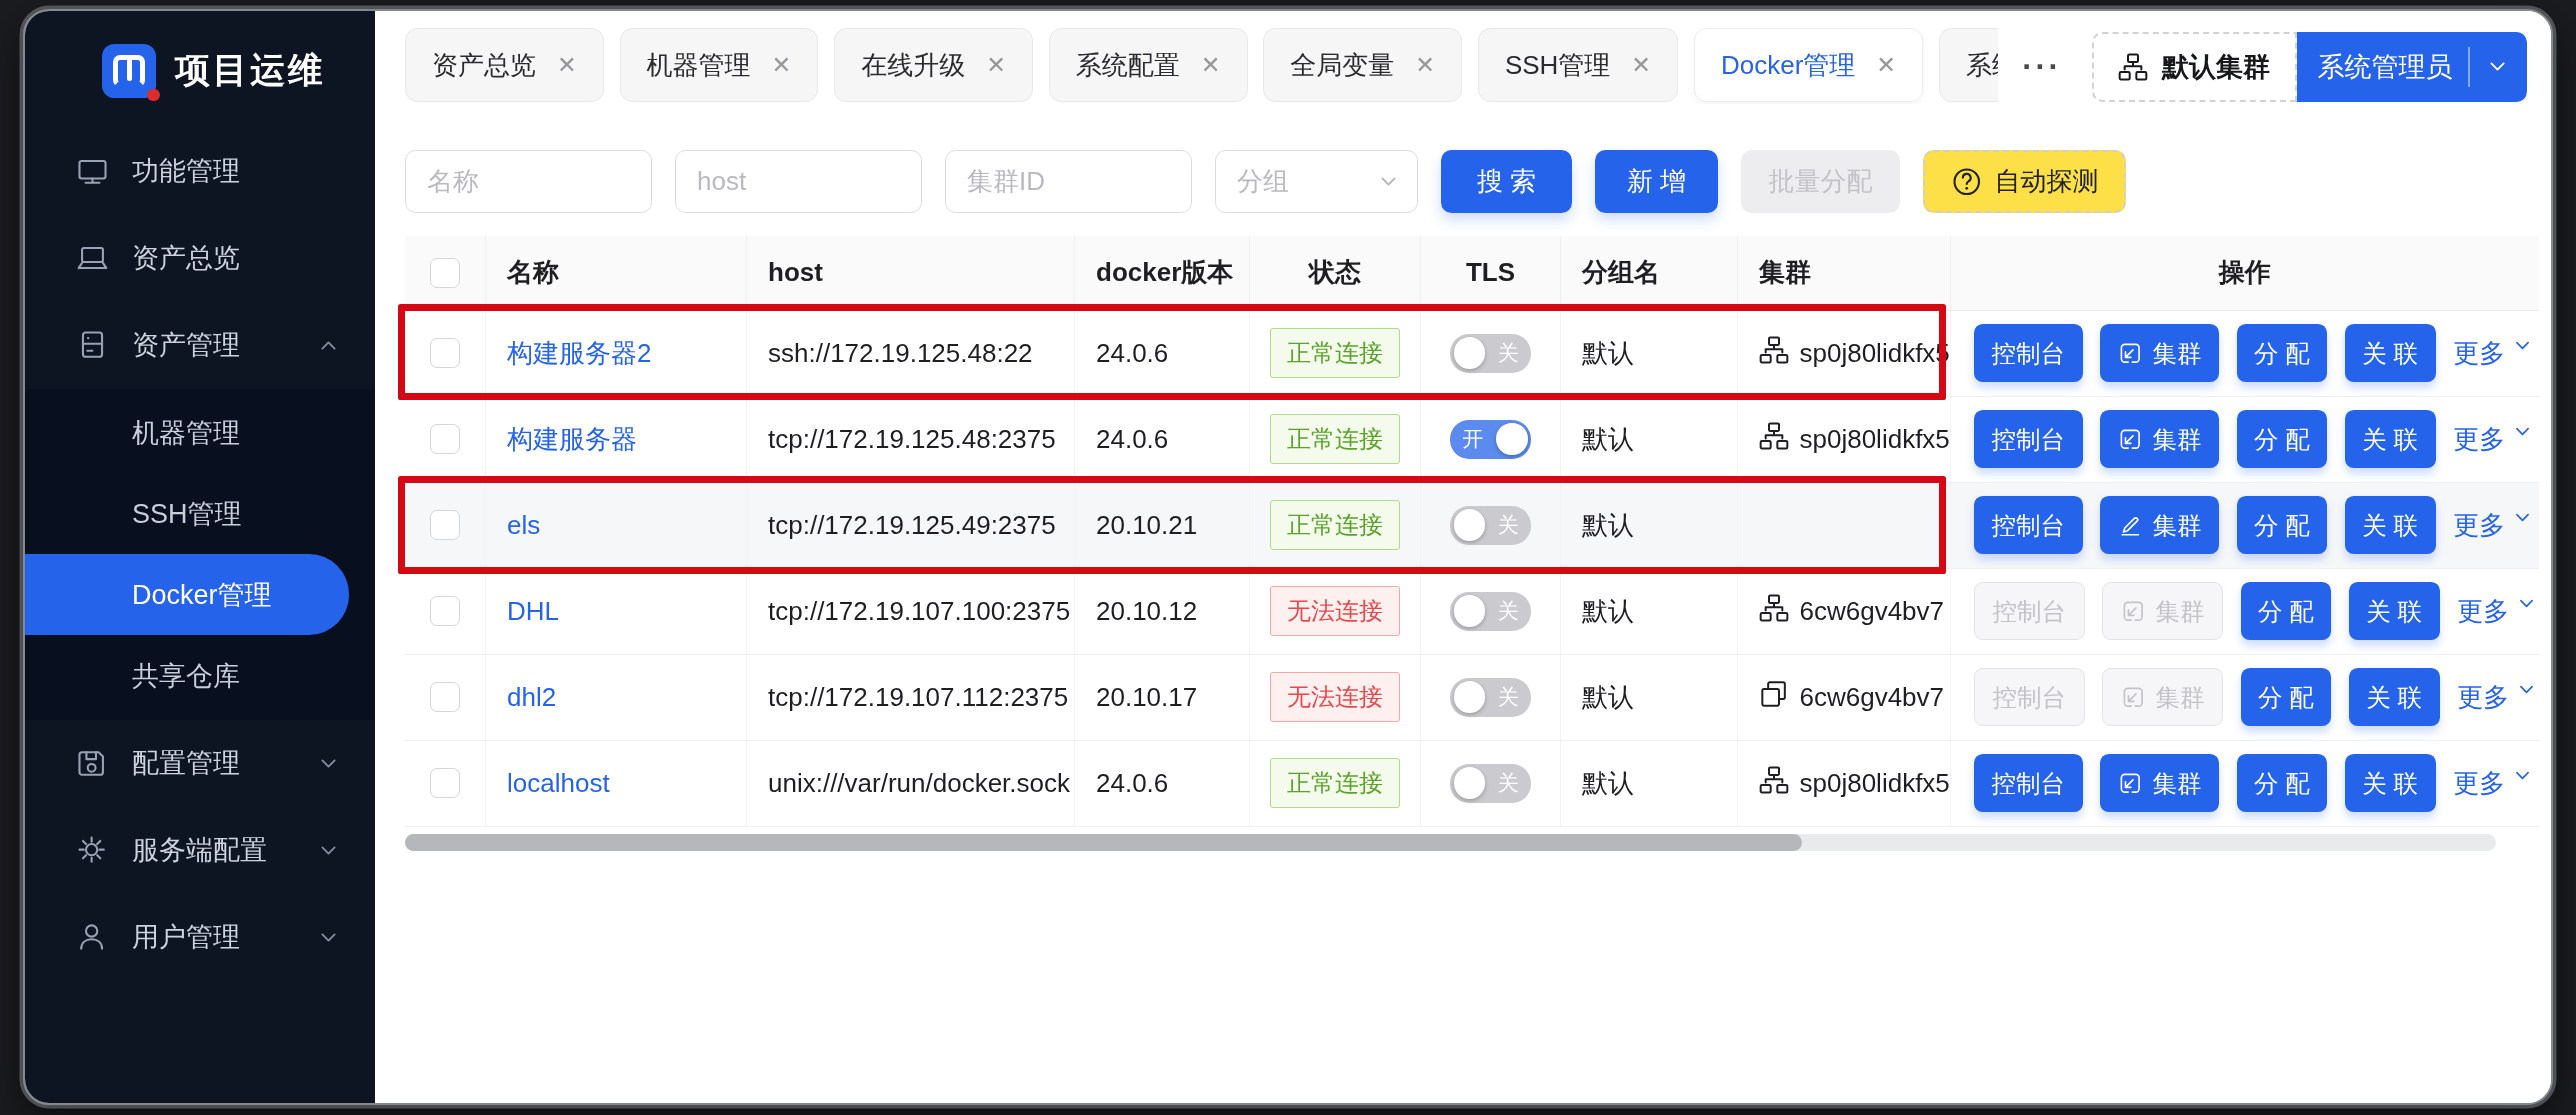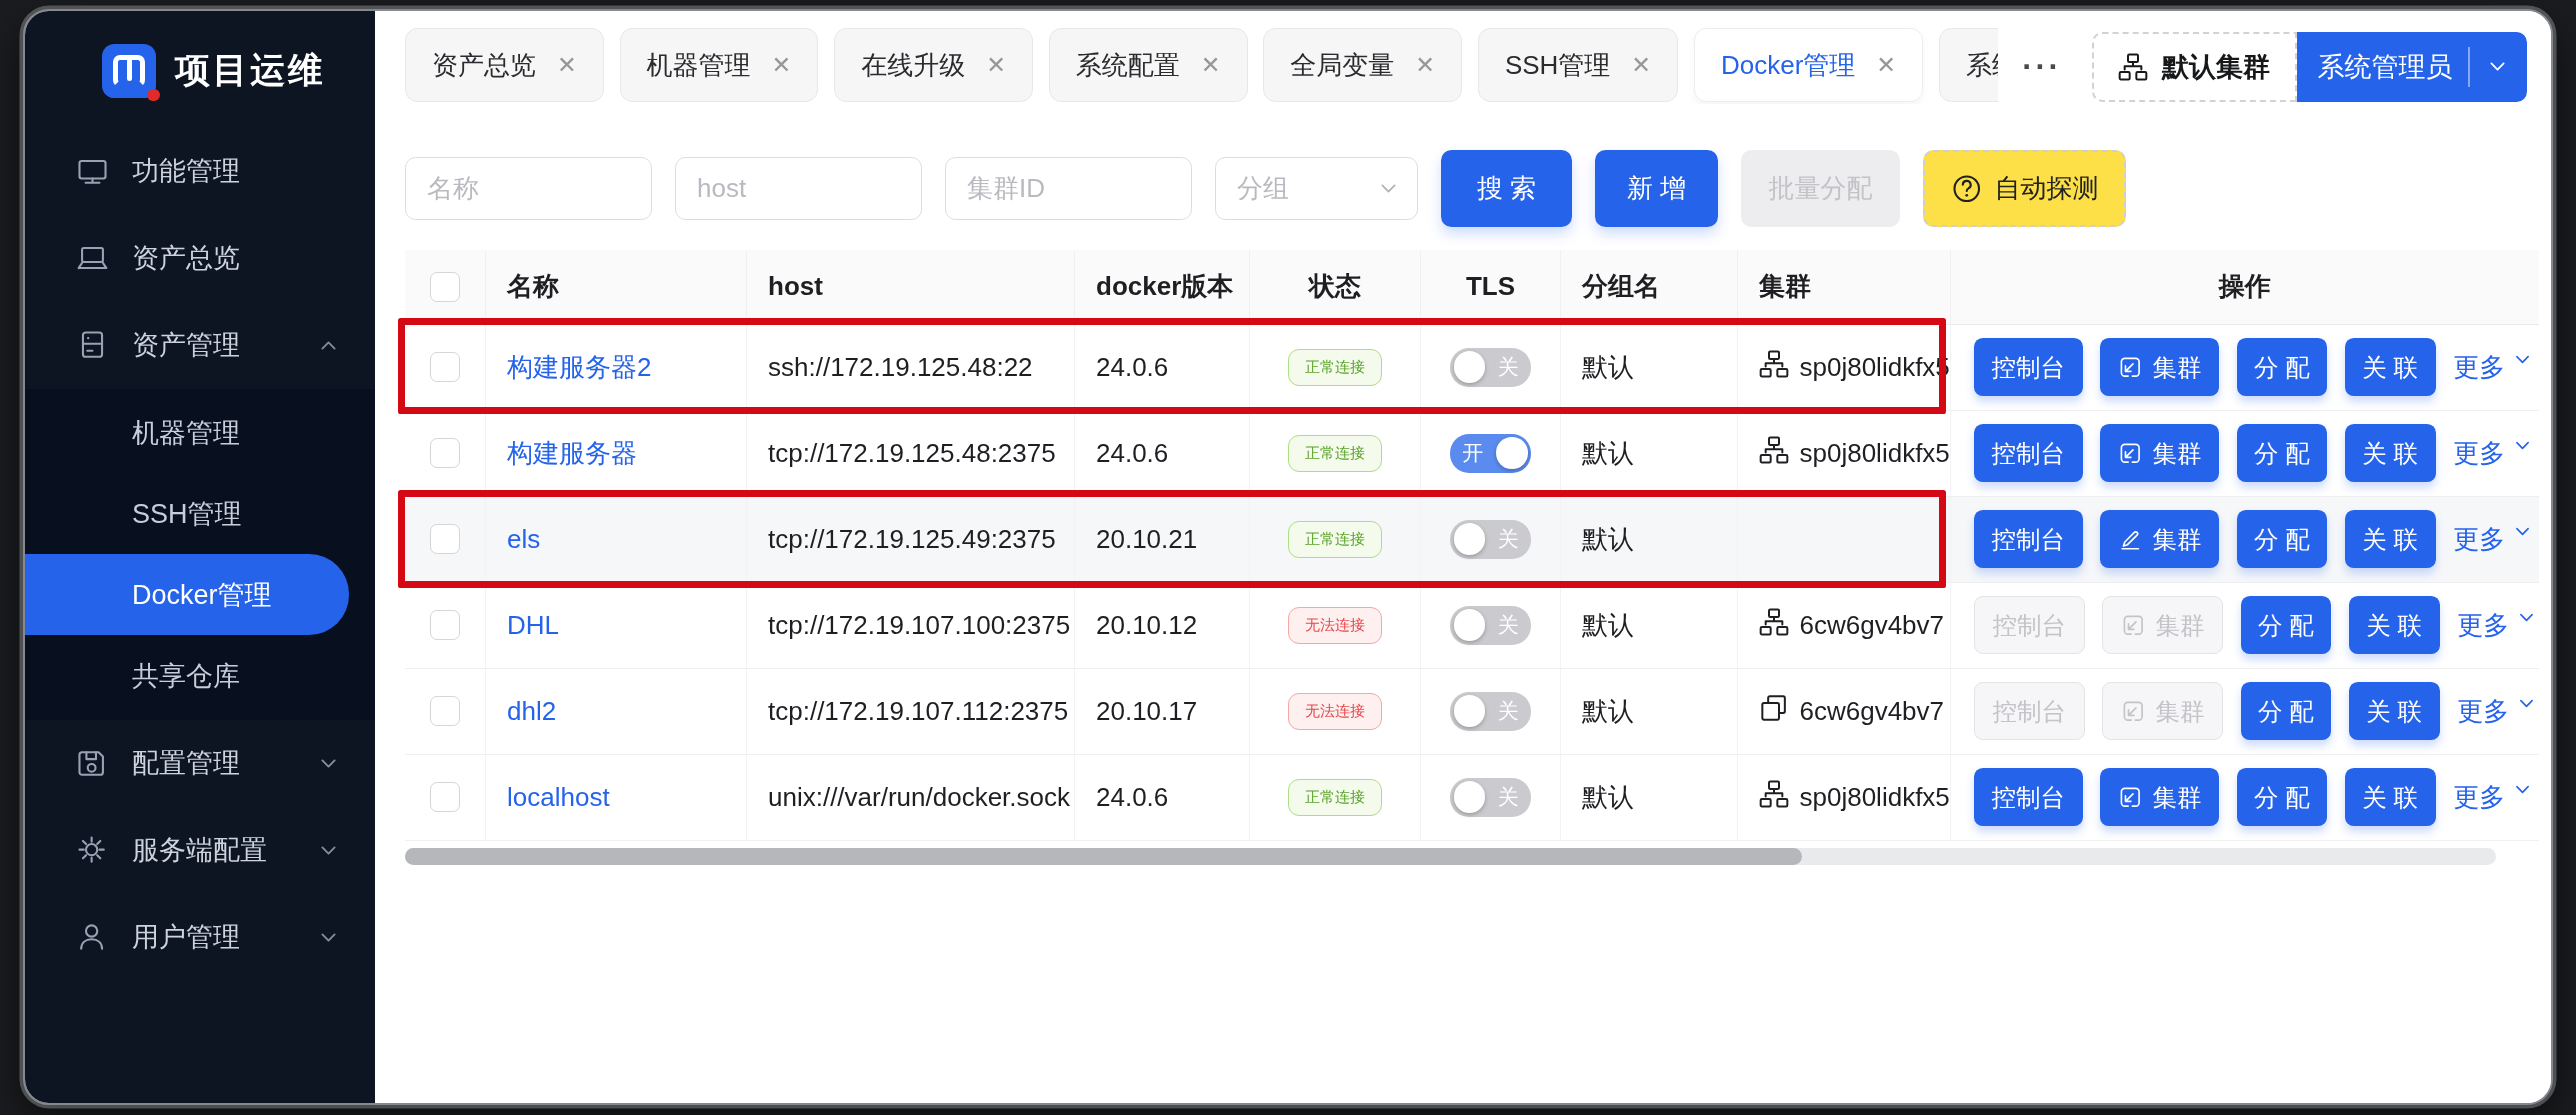--- a/index.html
+++ b/index.html
@@ -62,21 +62,21 @@
   .user-btn .divider{ width:1.8px; height:40px; background:rgba(255,255,255,.45); }
   .user-btn svg{ stroke:#fff; }
 
   
   .filters{ display:flex; align-items:center; gap:23px; padding:46px 0 0 30px; }
   .f-input{ height:63px; border:1.8px solid #dcdcdf; border-radius:10.5px; padding:0 21px; font-size:26px; color:#2b2b2f; outline:none; font-family:inherit; }
   .f-input::placeholder{ color:#b9b9bf; }
   .f-name,.f-host,.f-cluster{ width:247px; }
   .f-select{ width:203px; height:63px; border:1.8px solid #dcdcdf; border-radius:10.5px; padding:0 17.5px 0 21px; display:flex; align-items:center; justify-content:space-between; font-size:26px; color:#b9b9bf; cursor:pointer; background:#fff; }
   .f-select svg{ stroke:#b3b3b9; }
-  .btn{ height:77px; border:none; border-radius:10.5px; font-size:26px; font-family:inherit; cursor:pointer; display:flex; align-items:center; justify-content:center; }
+  .btn{ height:63px; border:none; border-radius:10.5px; font-size:26px; font-family:inherit; cursor:pointer; display:flex; align-items:center; justify-content:center; }
   .btn.primary{ background:var(--accent); color:#fff; box-shadow:0 7px 12.3px rgba(37,99,235,.22); }
   .btn-search{ width:131px; }
   .btn-add{ width:123px; }
   .btn-batch{ width:159px; background:#ededef; color:#c2c2c7; cursor:default; }
   .btn-auto{ width:203px; background:#fde047; border:2.6px dashed #cfcfd3; color:#222; gap:12.3px; }
   .btn-auto svg{ flex:0 0 31.5px; }
 
   
   .table-wrap{ position:relative; margin:23px 12.3px 0 30px; }
   .thead,.trow{ display:grid; grid-template-columns:81px 261px 328px 175px 171px 140px 177px 213px minmax(0,1fr); }
@@ -84,21 +84,21 @@
   .th{ display:flex; align-items:center; font-size:26px; font-weight:700; color:#1f1f23; padding-left:21px; border-right:0.9px solid #f0f0f2; }
   .th:last-child{ border-right:none; justify-content:center; padding-left:0; }
   .th.center{ justify-content:center; padding-left:0; }
   .trow{ height:86px; border-bottom:0.9px solid var(--line); background:#fff; }
   .trow.tinted{ background:#f6f7f9; }
   .td{ display:flex; align-items:center; padding-left:21px; font-size:26px; color:#1f1f23; border-right:0.9px solid #f3f3f5; overflow:hidden; white-space:nowrap; }
   .td:last-child{ border-right:none; }
   .td.center{ justify-content:center; padding-left:0; }
   .checkbox{ width:30px; height:30px; border:1.8px solid #d5d5da; border-radius:7px; background:#fff; cursor:pointer; }
   .name-link{ color:var(--accent); cursor:pointer; text-decoration:none; }
-  .badge{ font-size:15px; padding:7.9px 15.8px; border-radius:11px; border:1.8px solid; }
+  .badge{ font-size:24px; padding:7.9px 15.8px; border-radius:3px; border:1.8px solid; }
   .badge.ok{ color:#5ba32b; background:#f4fbec; border-color:#aede84; }
   .badge.err{ color:#e5484d; background:#fdf0ef; border-color:#f3a8a5; }
   .toggle{ position:relative; width:81px; height:39px; border-radius:19px; background:#cbcbcf; cursor:pointer; flex:0 0 81px; }
   .toggle .knob{ position:absolute; top:3.5px; width:31.5px; height:31.5px; border-radius:50%; background:#fff; box-shadow:0 1.8px 4.4px rgba(0,0,0,.25); }
   .toggle .tg-t{ position:absolute; top:50%; transform:translateY(-50%); color:#fff; font-size:21px; }
   .toggle.off .knob{ left:3.5px; } .toggle.off .tg-t{ right:12.3px; }
   .toggle.on{ background:var(--toggle-on); }
   .toggle.on .knob{ right:3.5px; } .toggle.on .tg-t{ left:12.3px; }
   .cl-ico{ flex:0 0 30px; margin-right:10.5px; }
   .cl-ico svg{ stroke:#1f1f23; }

